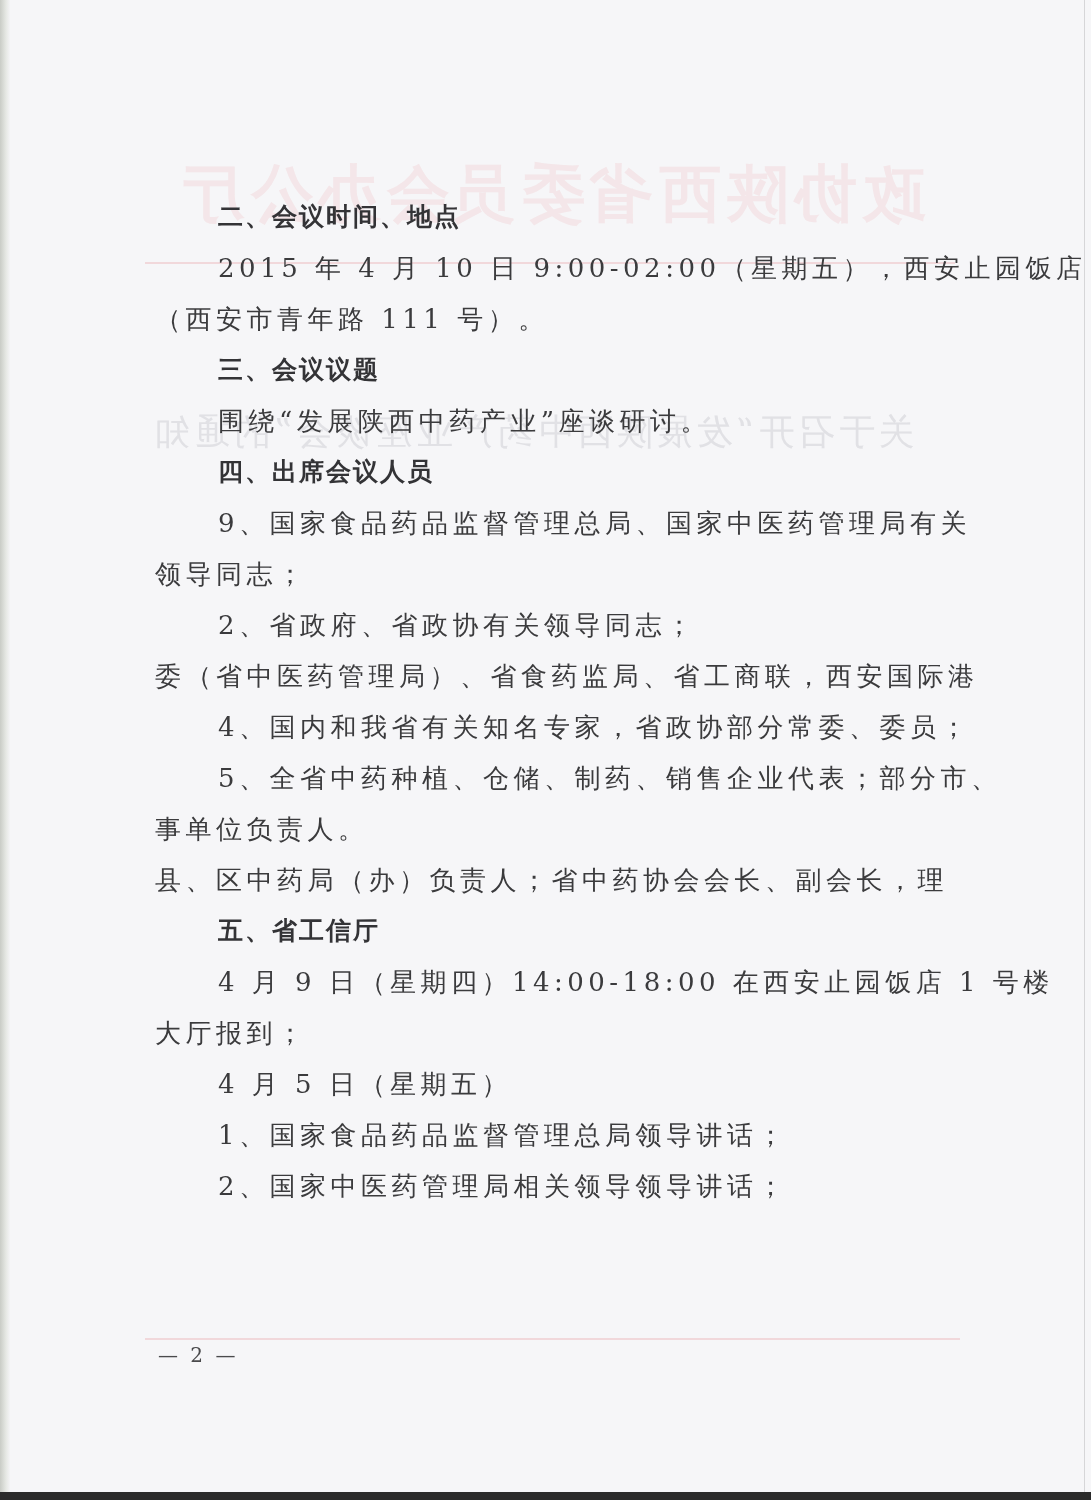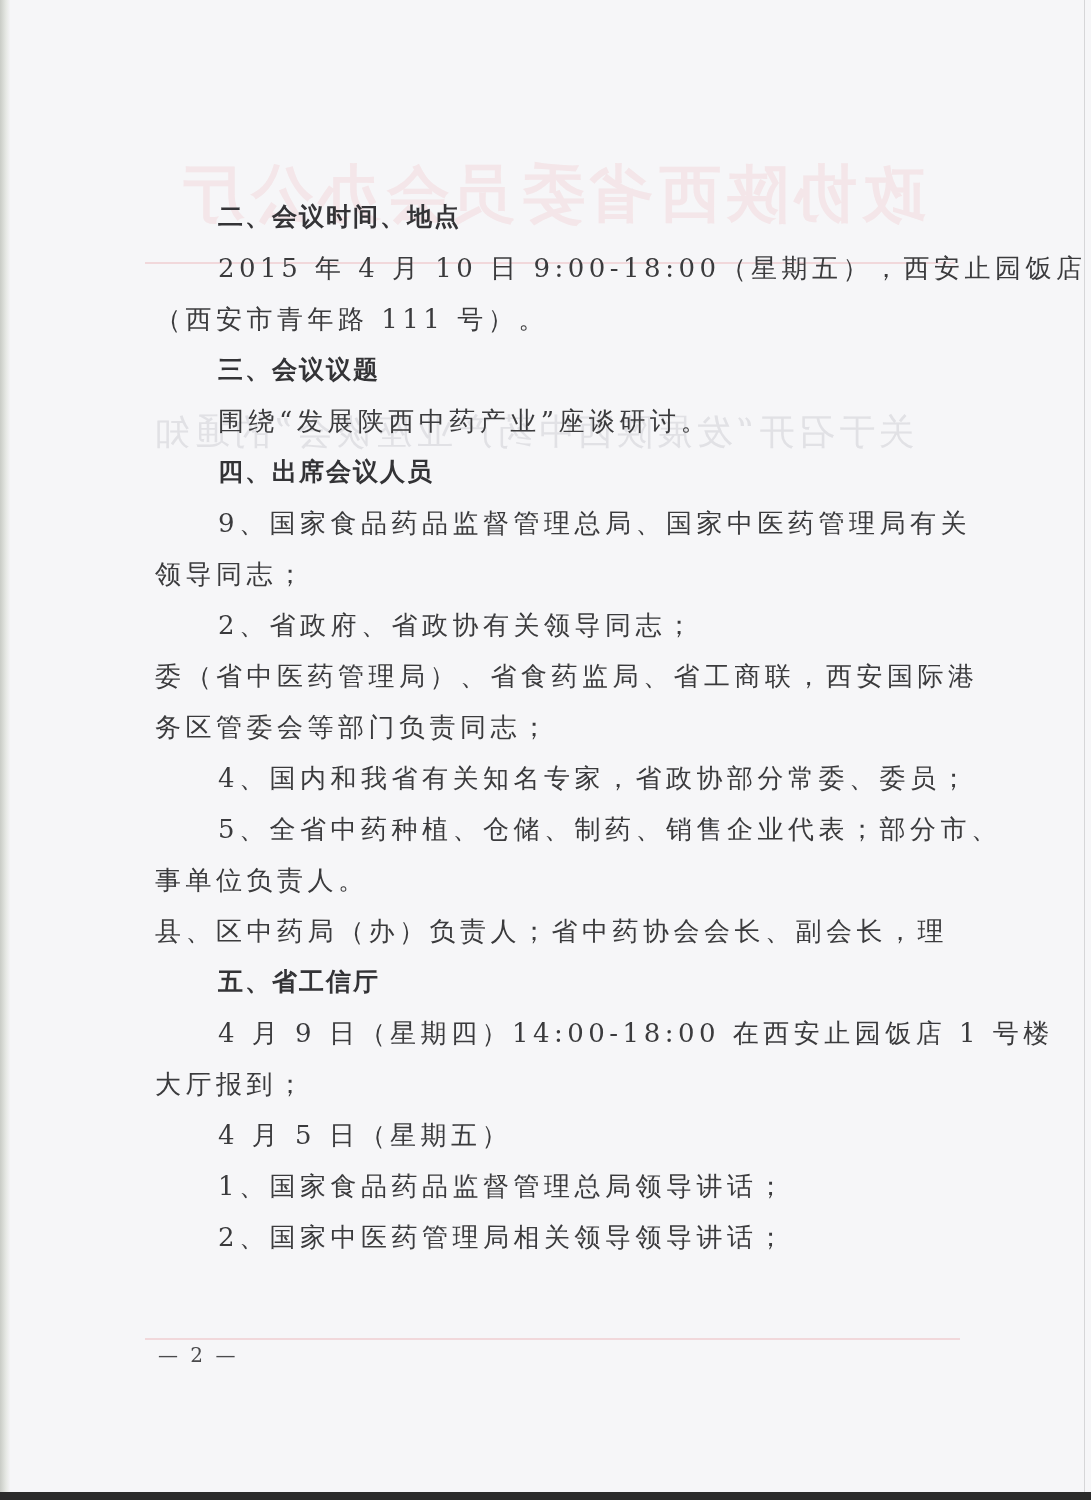--- a/index.html
+++ b/index.html
@@ -105,32 +105,31 @@
 <div class="bottom-band"></div>
 
 <div class="bleed-title">政协陕西省委员会办公厅</div>
 <div class="bleed-rule top"></div>
 <div class="bleed-rule bottom"></div>
 <div class="bleed-text" style="left:150px; top:408px; font-size:36px;">关于召开“发展陕西中药产业座谈会”的通知</div>
 
 <div class="content">
 
   <div class="line indent heading">二、会议时间、地点</div>
-  <div class="line indent">2015 年 4 月 10 日 9:00-18:00（星期五），西安止园饭店</div>
+  <div class="line indent">2015 年 4 月 10 日 9:00-02:00（星期五），西安止园饭店</div>
   <div class="line">（西安市青年路 111 号）。</div>
 
   <div class="line indent heading">三、会议议题</div>
   <div class="line indent">围绕“发展陕西中药产业”座谈研讨。</div>
 
   <div class="line indent heading">四、出席会议人员</div>
   <div class="line indent">9、国家食品药品监督管理总局、国家中医药管理局有关</div>
   <div class="line">领导同志；</div>
   <div class="line indent">2、省政府、省政协有关领导同志；</div>
   <div class="line">委（省中医药管理局）、省食药监局、省工商联，西安国际港</div>
-  <div class="line">务区管委会等部门负责同志；</div>
   <div class="line indent">4、国内和我省有关知名专家，省政协部分常委、委员；</div>
   <div class="line indent">5、全省中药种植、仓储、制药、销售企业代表；部分市、</div>
   <div class="line">事单位负责人。</div>
   <div class="line">县、区中药局（办）负责人；省中药协会会长、副会长，理</div>
 
   <div class="line indent heading">五、省工信厅</div>
   <div class="line indent">4 月 9 日（星期四）14:00-18:00 在西安止园饭店 1 号楼</div>
   <div class="line">大厅报到；</div>
   <div class="line indent">4 月 5 日（星期五）</div>
   <div class="line indent">1、国家食品药品监督管理总局领导讲话；</div>

